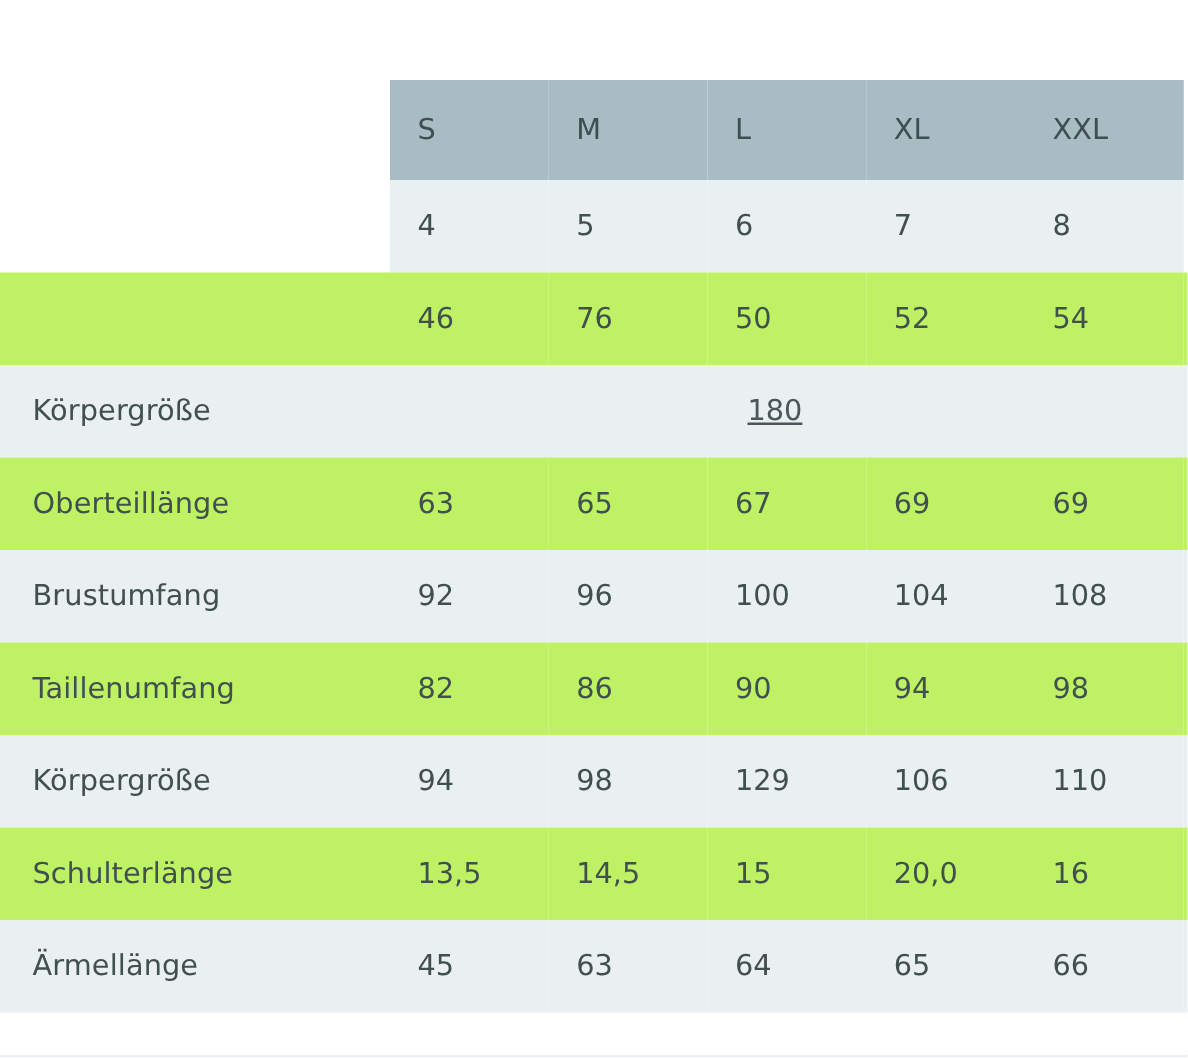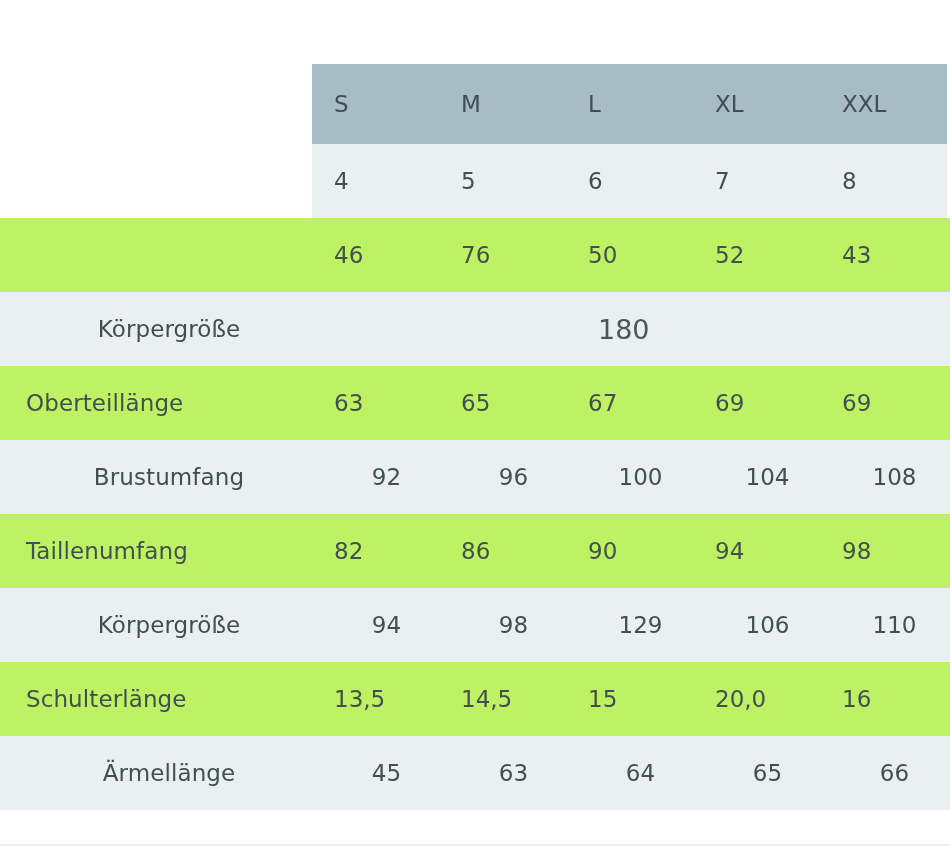--- a/index.html
+++ b/index.html
@@ -57,30 +57,31 @@
     color: #3f4e52;
     height: 80px;
     font-size: 23px;
   }
   .hdr-band td.blank { background: transparent; }
   .shade-band td { background: #eaf0f1; }
   .shade-band td.blank { background: transparent; }
   .plain td { background: #bef264; }
 
   
-  .full-shade td { background: #eaf0f1; text-align: center; }
+  .full-shade td { background: #eaf0f1; }
 
   td.center-span {
     text-align: left;
     padding-left: 0;
   }
   .koerper-val {
     display: inline-block;
     padding-left: 286px;
-    font-size: 27px;
+    font-size: 23px;
+    text-decoration: underline;
   }
   .bottom-rule {
     position: absolute;
     left: 0;
     bottom: 0;
     width: 950px;
     height: 2px;
     background: #eaf0f1;
   }
 </style>
@@ -124,21 +125,21 @@
         <td class="val">8</td>
         <td class="blank"></td>
       </tr>
 
       <tr class="plain">
         <td class="blank"></td>
         <td class="val">46</td>
         <td class="val">76</td>
         <td class="val">50</td>
         <td class="val">52</td>
-        <td class="val">43</td>
+        <td class="val">54</td>
         <td class="blank"></td>
       </tr>
 
       <tr class="full-shade">
         <td class="label">Körpergröße</td>
         <td class="center-span" colspan="6">
           <span class="koerper-val">180</span>
         </td>
       </tr>
 

